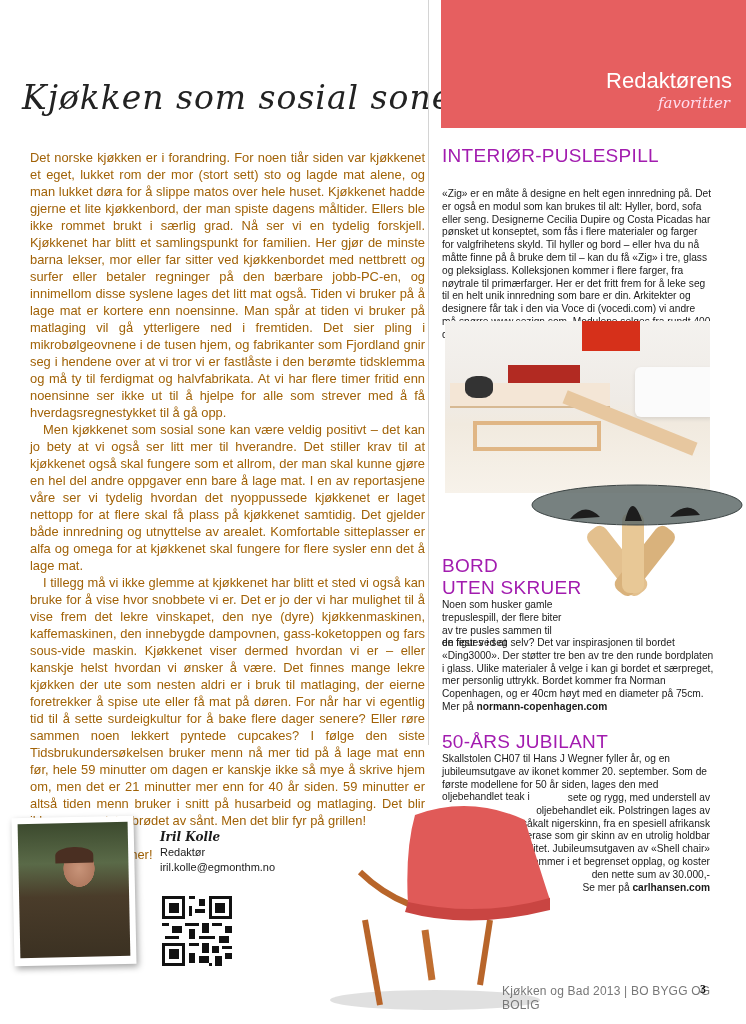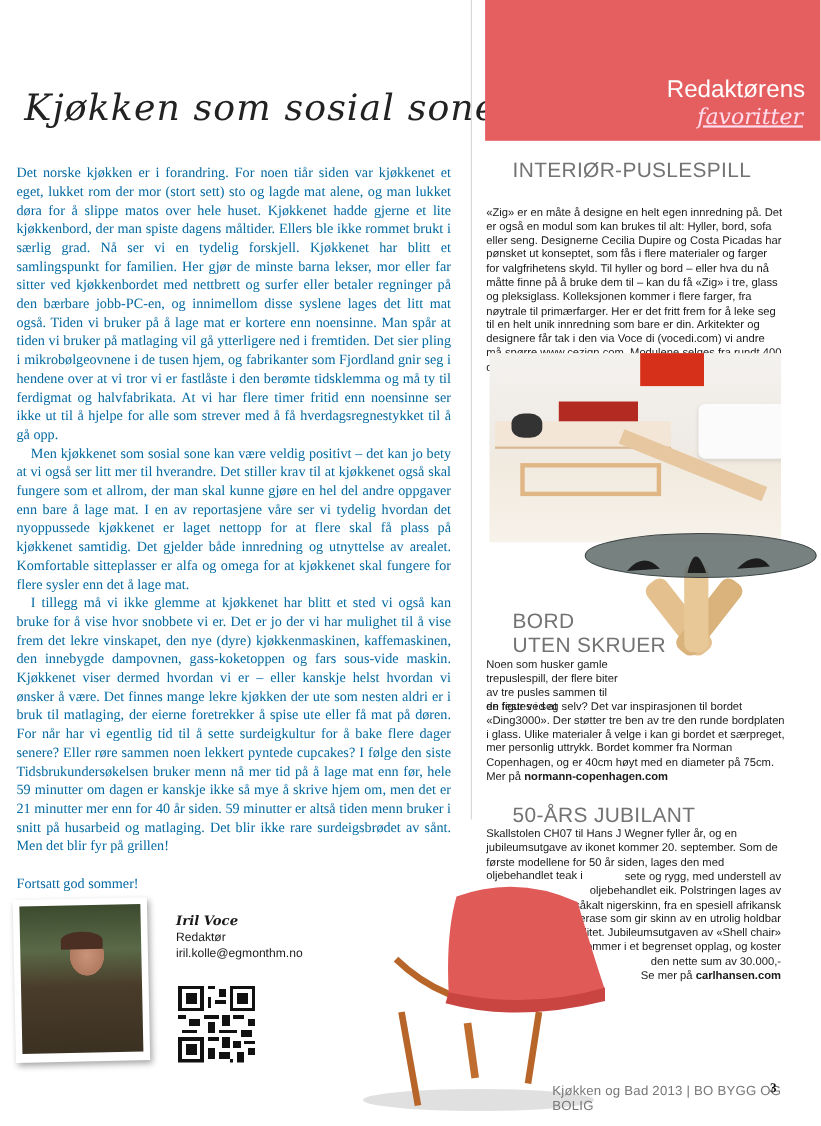--- a/index.html
+++ b/index.html
@@ -1,42 +1,42 @@
 <!DOCTYPE html>
 <html><head>
 <meta charset="utf-8">
 <style>
   html,body{margin:0;padding:0;background:#fff;}
   body{width:746px;height:1024px;position:relative;overflow:hidden;color:#1a1a1a;}
 
   
   #title{position:absolute;left:22px;top:78px;font-family:"DejaVu Serif",serif;font-style:italic;font-size:33px;letter-spacing:1px;color:#222;font-weight:normal;margin:0;}
-  #article{position:absolute;left:15px;top:149px;width:395px;font-family:Liberation Serif, serif;font-size:12.9px;line-height:17.0px;text-align:justify;color:#0369a1;}
+  #article{position:absolute;left:30px;top:149px;width:395px;font-family:Liberation Sans, sans-serif;font-size:12.9px;line-height:17.0px;text-align:justify;color:#a16207;}
   #article p{margin:0;text-indent:0;}
   #article p.ind{text-indent:13px;}
   #article p.sign{margin-top:17px;}
 
   
   #photo{position:absolute;left:13px;top:817px;width:122px;height:148px;background:#fff;box-shadow:2px 3px 6px rgba(0,0,0,.35);transform:rotate(-1.2deg);}
   #photo .img{position:absolute;left:6px;top:6px;right:6px;bottom:8px;
     background:radial-gradient(ellipse 22px 26px at 55% 34%,#c89479 0,#b07a60 70%,transparent 72%),
                linear-gradient(180deg,#3c4a2e 0,#5a6a48 30%,#4a3c2a 55%,#3b3122 100%);}
   #photo .hair{position:absolute;left:34%;top:18%;width:34%;height:12%;background:#4a2f22;border-radius:50% 50% 0 0;}
   #editor-name{position:absolute;left:160px;top:830px;font-family:"DejaVu Serif",serif;font-style:italic;font-weight:bold;font-size:12px;}
   #editor-role{position:absolute;left:160px;top:846px;font-family:"Liberation Sans",sans-serif;font-size:11px;}
   #editor-email{position:absolute;left:160px;top:861px;font-family:"Liberation Sans",sans-serif;font-size:11px;}
   #qr{position:absolute;left:161px;top:896px;width:72px;height:70px;}
 
   
   #divider{position:absolute;left:428px;top:0;width:1px;height:745px;background:#d4d4d4;}
   #banner{position:absolute;left:441px;top:0;width:305px;height:128px;background:#e65f60;}
   #banner-title{position:absolute;right:14px;top:68px;color:#fff;font-family:"Liberation Sans",sans-serif;font-size:22px;}
-  #banner-sub{position:absolute;right:16px;top:94px;color:#fde;font-family:"DejaVu Serif",serif;font-style:italic;font-size:20px;text-decoration:underline;}
+  #banner-sub{position:absolute;right:16px;top:94px;color:#fde;font-family:"DejaVu Serif",serif;font-style:italic;font-size:15px;}
 
-  .rh{font-family:"Liberation Sans",sans-serif;font-size:19px;color:#737373;margin:0;position:absolute;left:466px;letter-spacing:.3px;font-weight:normal;line-height:22px;}
+  .rh{font-family:"Liberation Sans",sans-serif;font-size:19px;color:#a21caf;margin:0;position:absolute;left:442px;letter-spacing:.3px;font-weight:normal;line-height:22px;}
   .rt{position:absolute;left:442px;font-family:"Liberation Sans",sans-serif;font-size:10.2px;line-height:12.8px;color:#1a1a1a;}
   .rt b{font-weight:bold;}
 
   #sec1-h{top:145px;}
   #sec1-t{top:165px;width:270px;margin-top:23px;}
   #room{position:absolute;left:445px;top:321px;width:265px;height:172px;
     background:linear-gradient(180deg,#f4f2ef 0,#efebe6 45%,#f1eadf 60%,#f7f2ea 100%);overflow:hidden;}
   #room .art{position:absolute;left:137px;top:0;width:58px;height:30px;background:#d6301a;}
   #room .redcush{position:absolute;left:63px;top:44px;width:72px;height:20px;background:#b22a22;}
   #room .bench1{position:absolute;left:5px;top:62px;width:160px;height:23px;background:#f4e6d6;border-bottom:2px solid #d7b993;}
@@ -69,21 +69,21 @@
   <p class="ind">Men kjøkkenet som sosial sone kan være veldig positivt – det kan jo bety at vi også ser litt mer til hverandre. Det stiller krav til at kjøkkenet også skal fungere som et allrom, der man skal kunne gjøre en hel del andre oppgaver enn bare å lage mat. I en av reportasjene våre ser vi tydelig hvordan det nyoppussede kjøkkenet er laget nettopp for at flere skal få plass på kjøkkenet samtidig. Det gjelder både innredning og utnyttelse av arealet. Komfortable sitteplasser er alfa og omega for at kjøkkenet skal fungere for flere sysler enn det å lage mat.</p>
   <p class="ind">I tillegg må vi ikke glemme at kjøkkenet har blitt et sted vi også kan bruke for å vise hvor snobbete vi er. Det er jo der vi har mulighet til å vise frem det lekre vinskapet, den nye (dyre) kjøkkenmaskinen, kaffemaskinen, den innebygde dampovnen, gass-koketoppen og fars sous-vide maskin. Kjøkkenet viser dermed hvordan vi er – eller kanskje helst hvordan vi ønsker å være. Det finnes mange lekre kjøkken der ute som nesten aldri er i bruk til matlaging, der eierne foretrekker å spise ute eller få mat på døren. For når har vi egentlig tid til å sette surdeigkultur for å bake flere dager senere? Eller røre sammen noen lekkert pyntede cupcakes? I følge den siste Tidsbrukundersøkelsen bruker menn nå mer tid på å lage mat enn før, hele 59 minutter om dagen er kanskje ikke så mye å skrive hjem om, men det er 21 minutter mer enn for 40 år siden. 59 minutter er altså tiden menn bruker i snitt på husarbeid og matlaging. Det blir ikke rare surdeigsbrødet av sånt. Men det blir fyr på grillen!</p>
   <p class="sign">Fortsatt god sommer!</p>
 </div>
 
 <div id="photo">
   <div class="img">
       <div class="hair"></div>
     </div>
 </div>
-<div id="editor-name">Iril Voce</div>
+<div id="editor-name">Iril Kolle</div>
 <div id="editor-role">Redaktør</div>
 <div id="editor-email">iril.kolle@egmonthm.no</div>
 <svg id="qr" viewBox="0 0 21 21" shape-rendering="crispEdges">
   <rect width="21" height="21" fill="#fff"></rect>
   <g fill="#111">
     <rect x="0" y="0" width="7" height="7"></rect>
       <rect x="1" y="1" width="5" height="5" fill="#fff"></rect>
       <rect x="2" y="2" width="3" height="3"></rect>
     <rect x="14" y="0" width="7" height="7"></rect>
       <rect x="15" y="1" width="5" height="5" fill="#fff"></rect>

